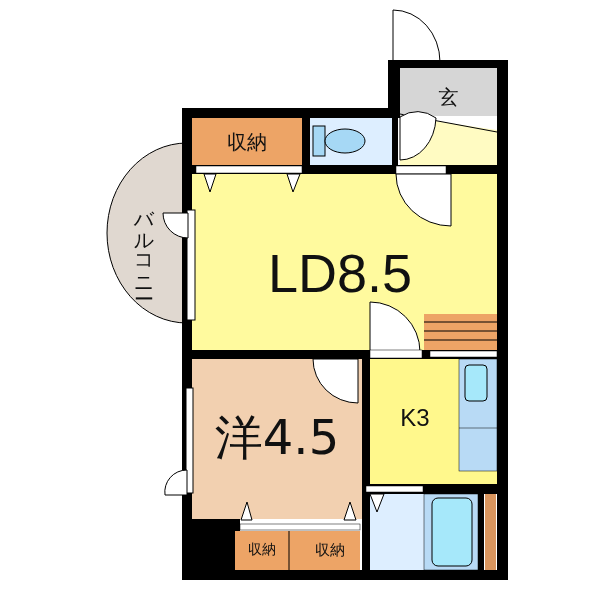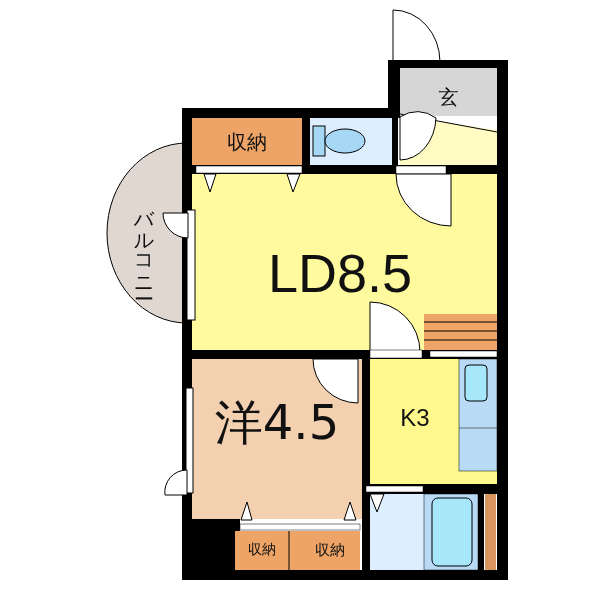--- a/index.html
+++ b/index.html
@@ -90,16 +90,16 @@
   <rect x="424" y="494" width="54" height="76" fill="#B8DAF5" stroke="#000" stroke-width="0.5"></rect>
   <rect x="432" y="498" width="40" height="68" rx="6" fill="#A6E8FA" stroke="#000" stroke-width="1"></rect>
   <rect x="478" y="494" width="6" height="76" fill="#000"></rect>
   <rect x="485" y="494" width="11" height="76" fill="#D9955E"></rect>
 </svg>
 
 <div class="label jp" style="left:400px;top:82px;width:97px;height:30px;font-size:20px;">玄</div>
 <div class="label jp" style="left:192px;top:120px;width:110px;height:45px;font-size:20px;">収納</div>
 <div class="label jp" style="left:130px;top:180px;width:30px;height:125px;font-size:20px;writing-mode:vertical-rl;">バルコニー</div>
 <div class="label" style="left:240px;top:230px;width:200px;height:70px;font-size:54px;margin-top:8px;">LD8.5</div>
-<div class="label jp" style="left:192px;top:385px;width:170px;height:75px;font-size:48px;text-align:right;">洋4.5</div>
+<div class="label jp" style="left:192px;top:400px;width:170px;height:75px;font-size:48px;text-align:right;">洋4.5</div>
 <div class="label" style="left:370px;top:390px;width:90px;height:55px;font-size:24px;">K3</div>
 <div class="label jp" style="left:235px;top:535px;width:54px;height:30px;font-size:14px;">収納</div>
 <div class="label jp" style="left:295px;top:535px;width:70px;height:30px;font-size:15px;">収納</div>
 
 </body></html>

